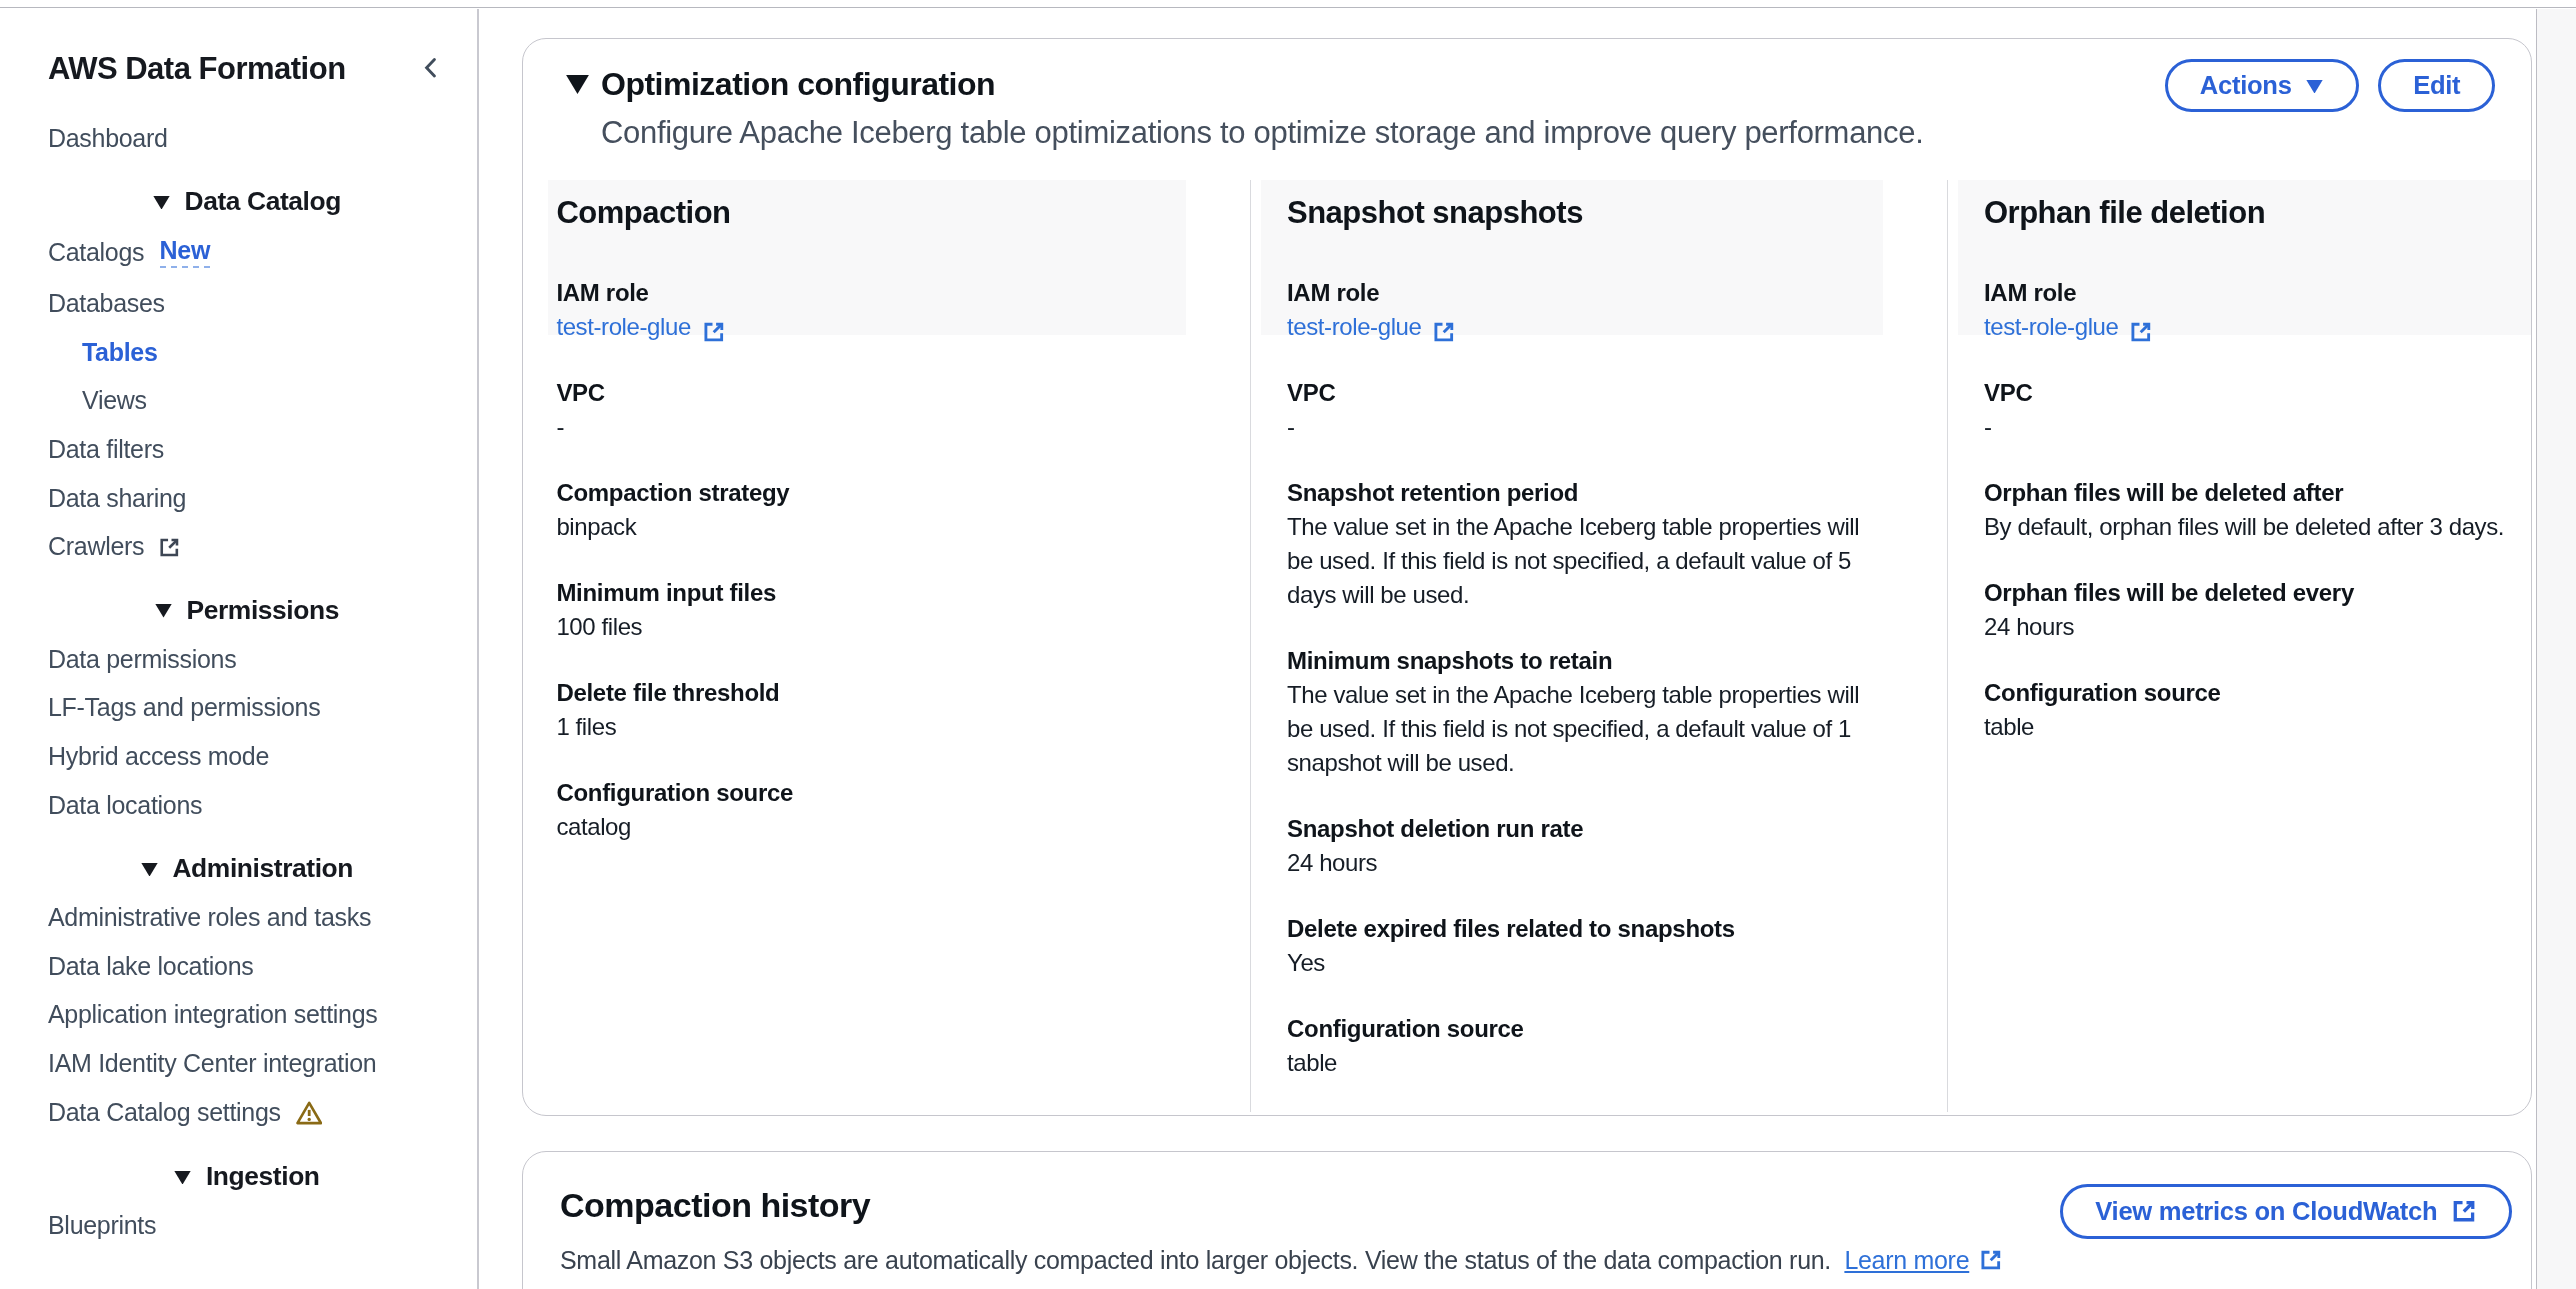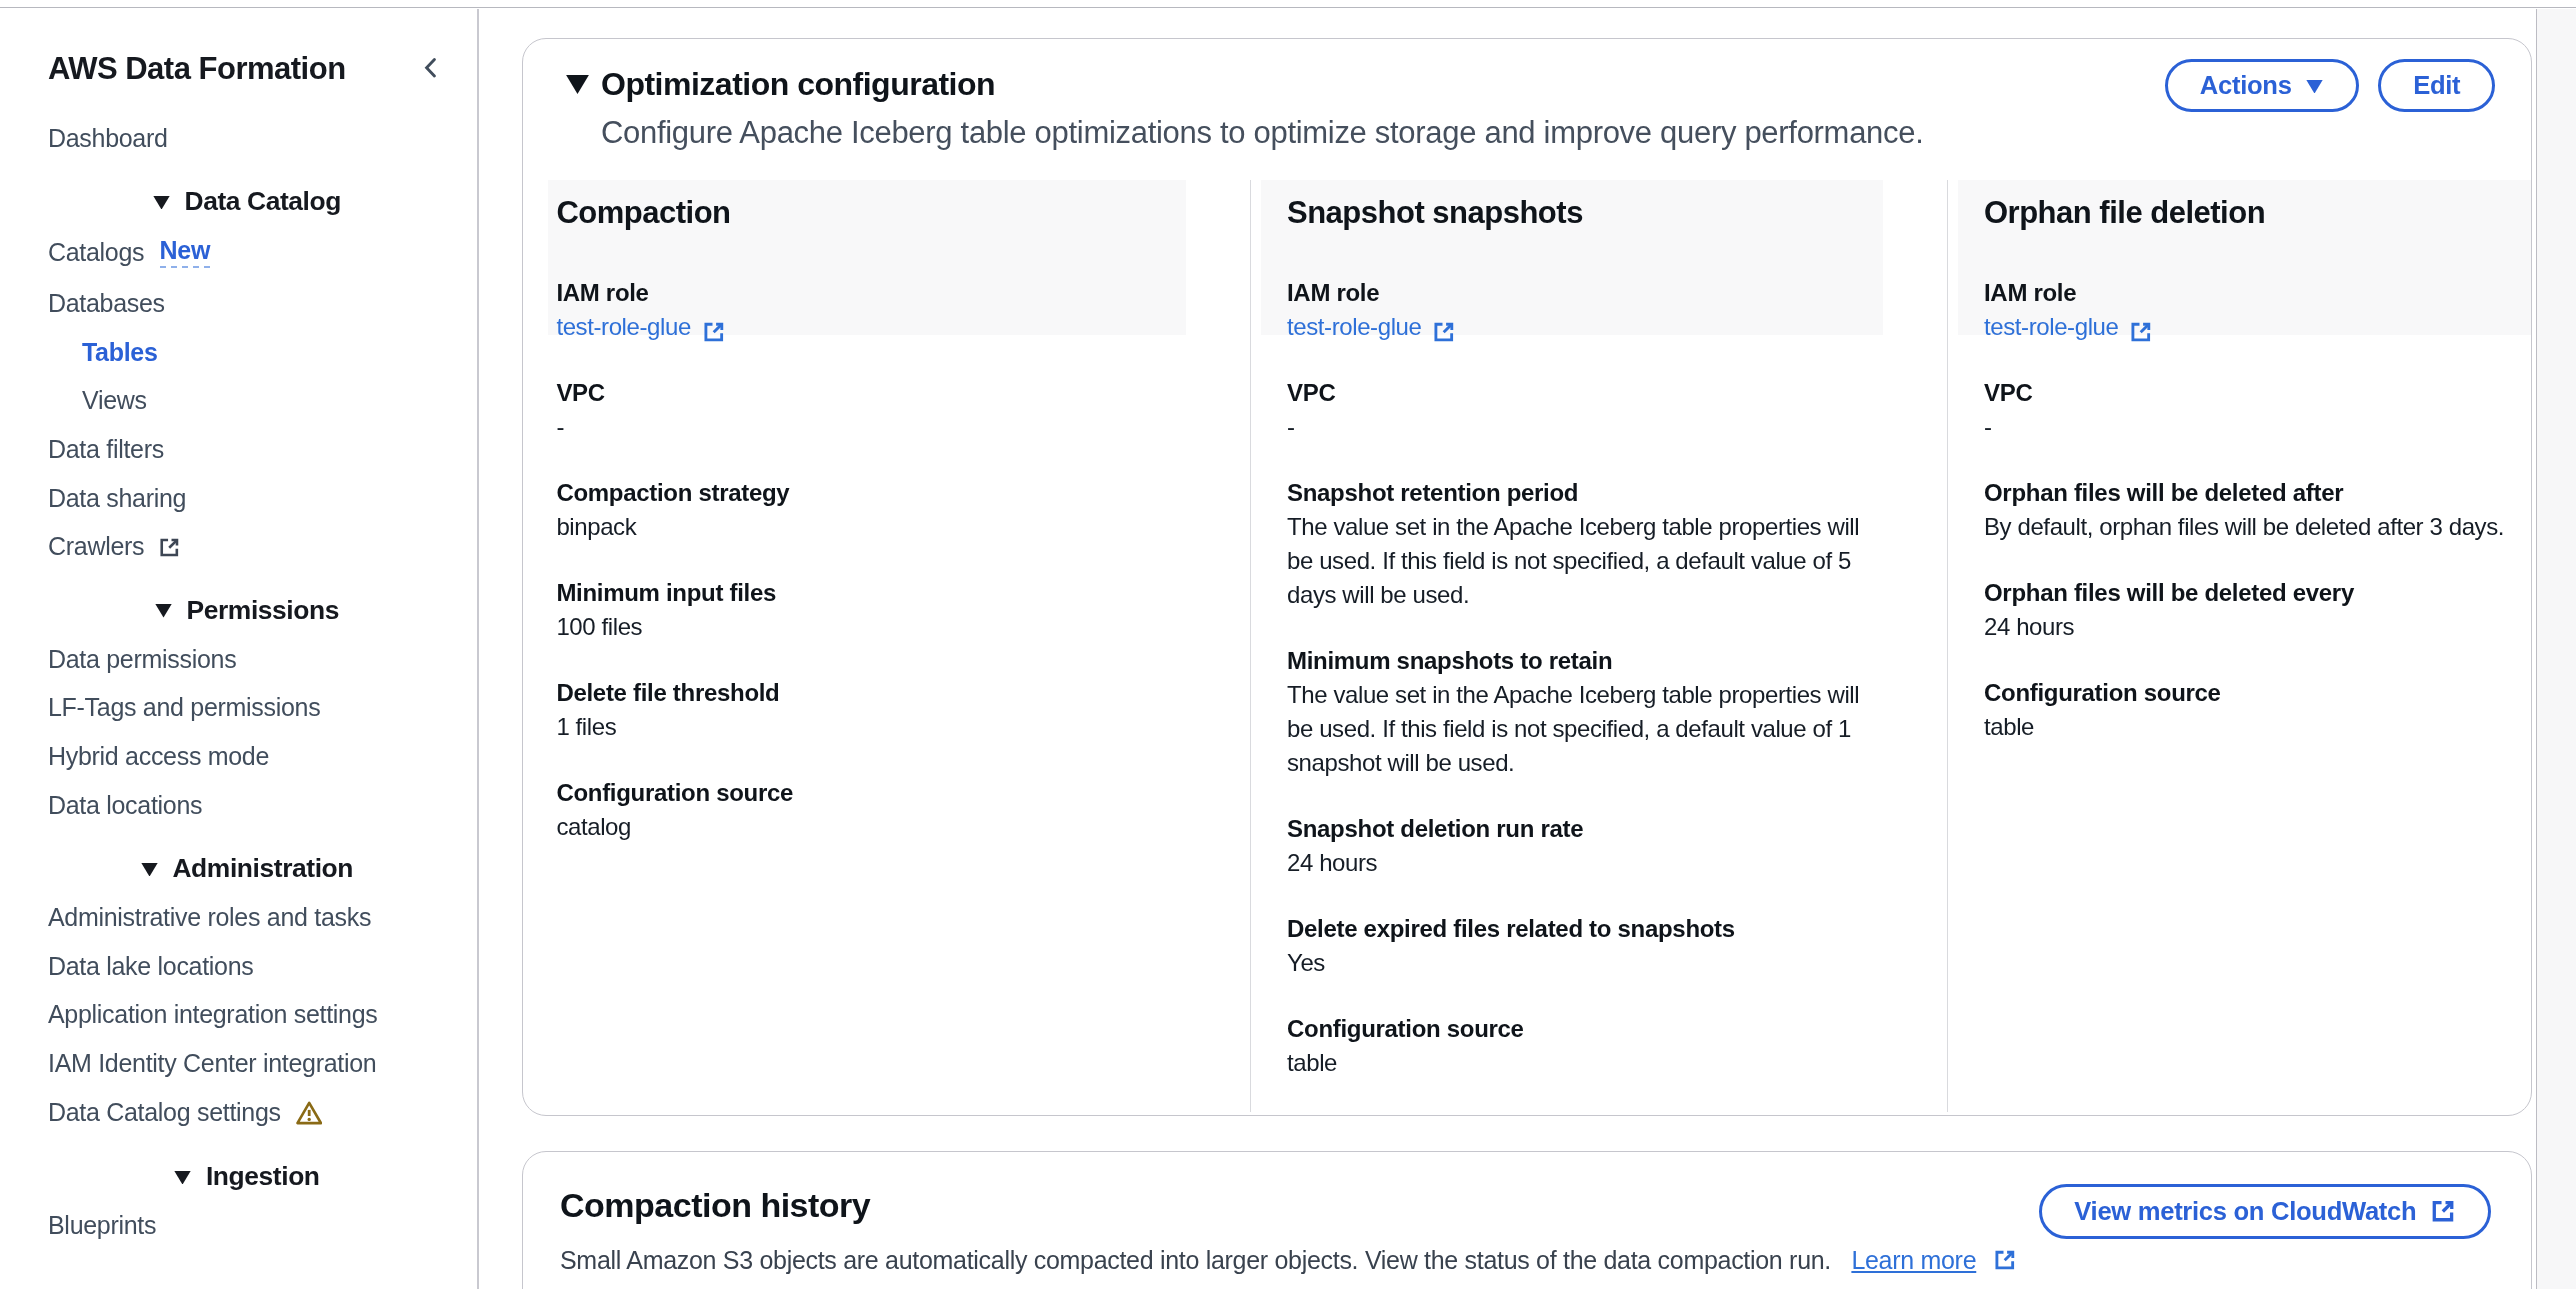--- a/index.html
+++ b/index.html
@@ -67,23 +67,23 @@
   .ctitle{font-size:31px;line-height:37px;font-weight:700;margin:0 0 45px;color:#0f141a;letter-spacing:-0.5px;}
   .field{margin-bottom:32px;}
   .flabel{font-size:24px;line-height:34px;font-weight:700;color:#0f141a;}
   .fvalue{font-size:24px;line-height:34px;color:#161d26;letter-spacing:-0.4px;}
   .link-row{display:flex;align-items:flex-end;gap:11px;}
   .flink{color:var(--blue-link);text-decoration:none;cursor:pointer;}
   .icon-ext{width:24px;height:24px;color:var(--blue-link);}
 
   
   .hist-title{font-size:34px;line-height:39px;font-weight:700;margin:0;color:#0f141a;letter-spacing:-0.5px;}
-  .hist-desc{margin-top:20.4px;font-size:25px;line-height:31px;color:#39424e;display:flex;align-items:center;gap:17px;flex-wrap:wrap;}
+  .hist-desc{margin-top:20.4px;font-size:25px;line-height:31px;color:#39424e;display:flex;align-items:center;gap:10px;flex-wrap:wrap;}
   .learn-more{color:var(--blue-link);text-decoration:underline;cursor:pointer;margin-left:3.4px;}
-  .cw-btn{position:absolute;top:32px;right:40px;height:55px;}
+  .cw-btn{position:absolute;top:32px;right:19px;height:55px;}
   .icon-ext-btn{width:26.4px;height:26.4px;color:var(--blue-btn);}
 </style>
 </head>
 <body>
 
 <div class="page">
   <div class="top-border"></div>
 
   <div class="sidebar">
     <div class="side-header">

